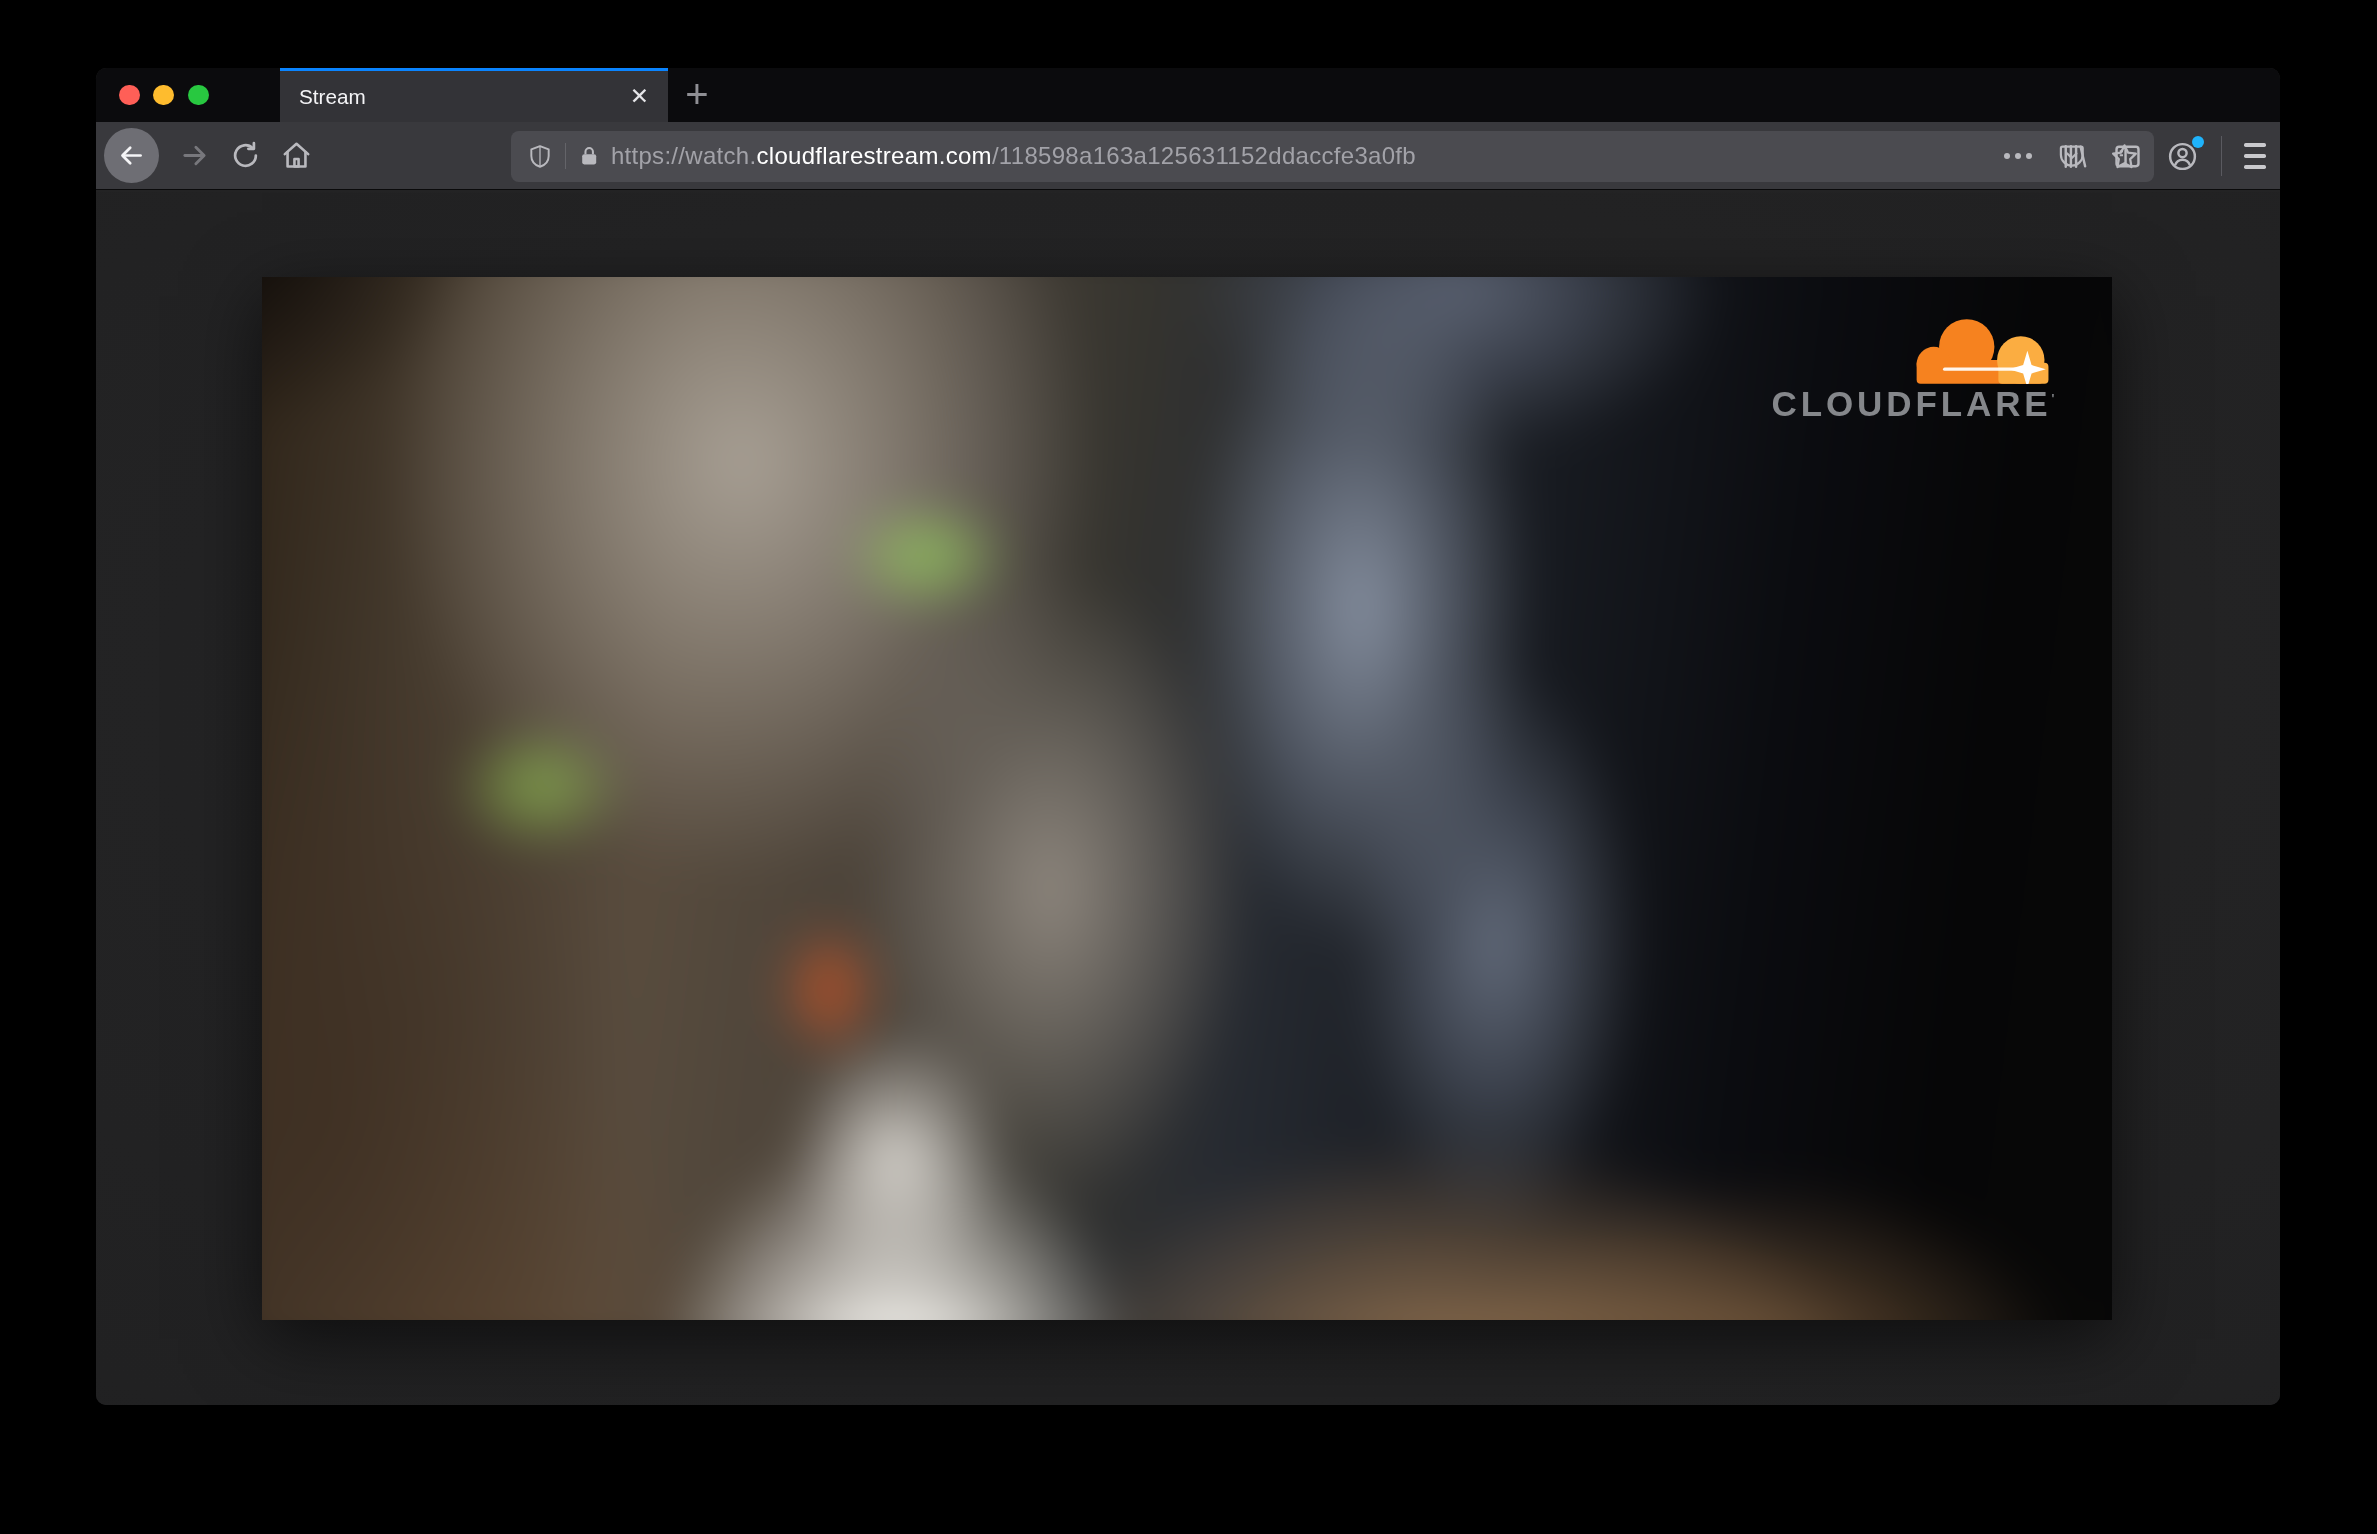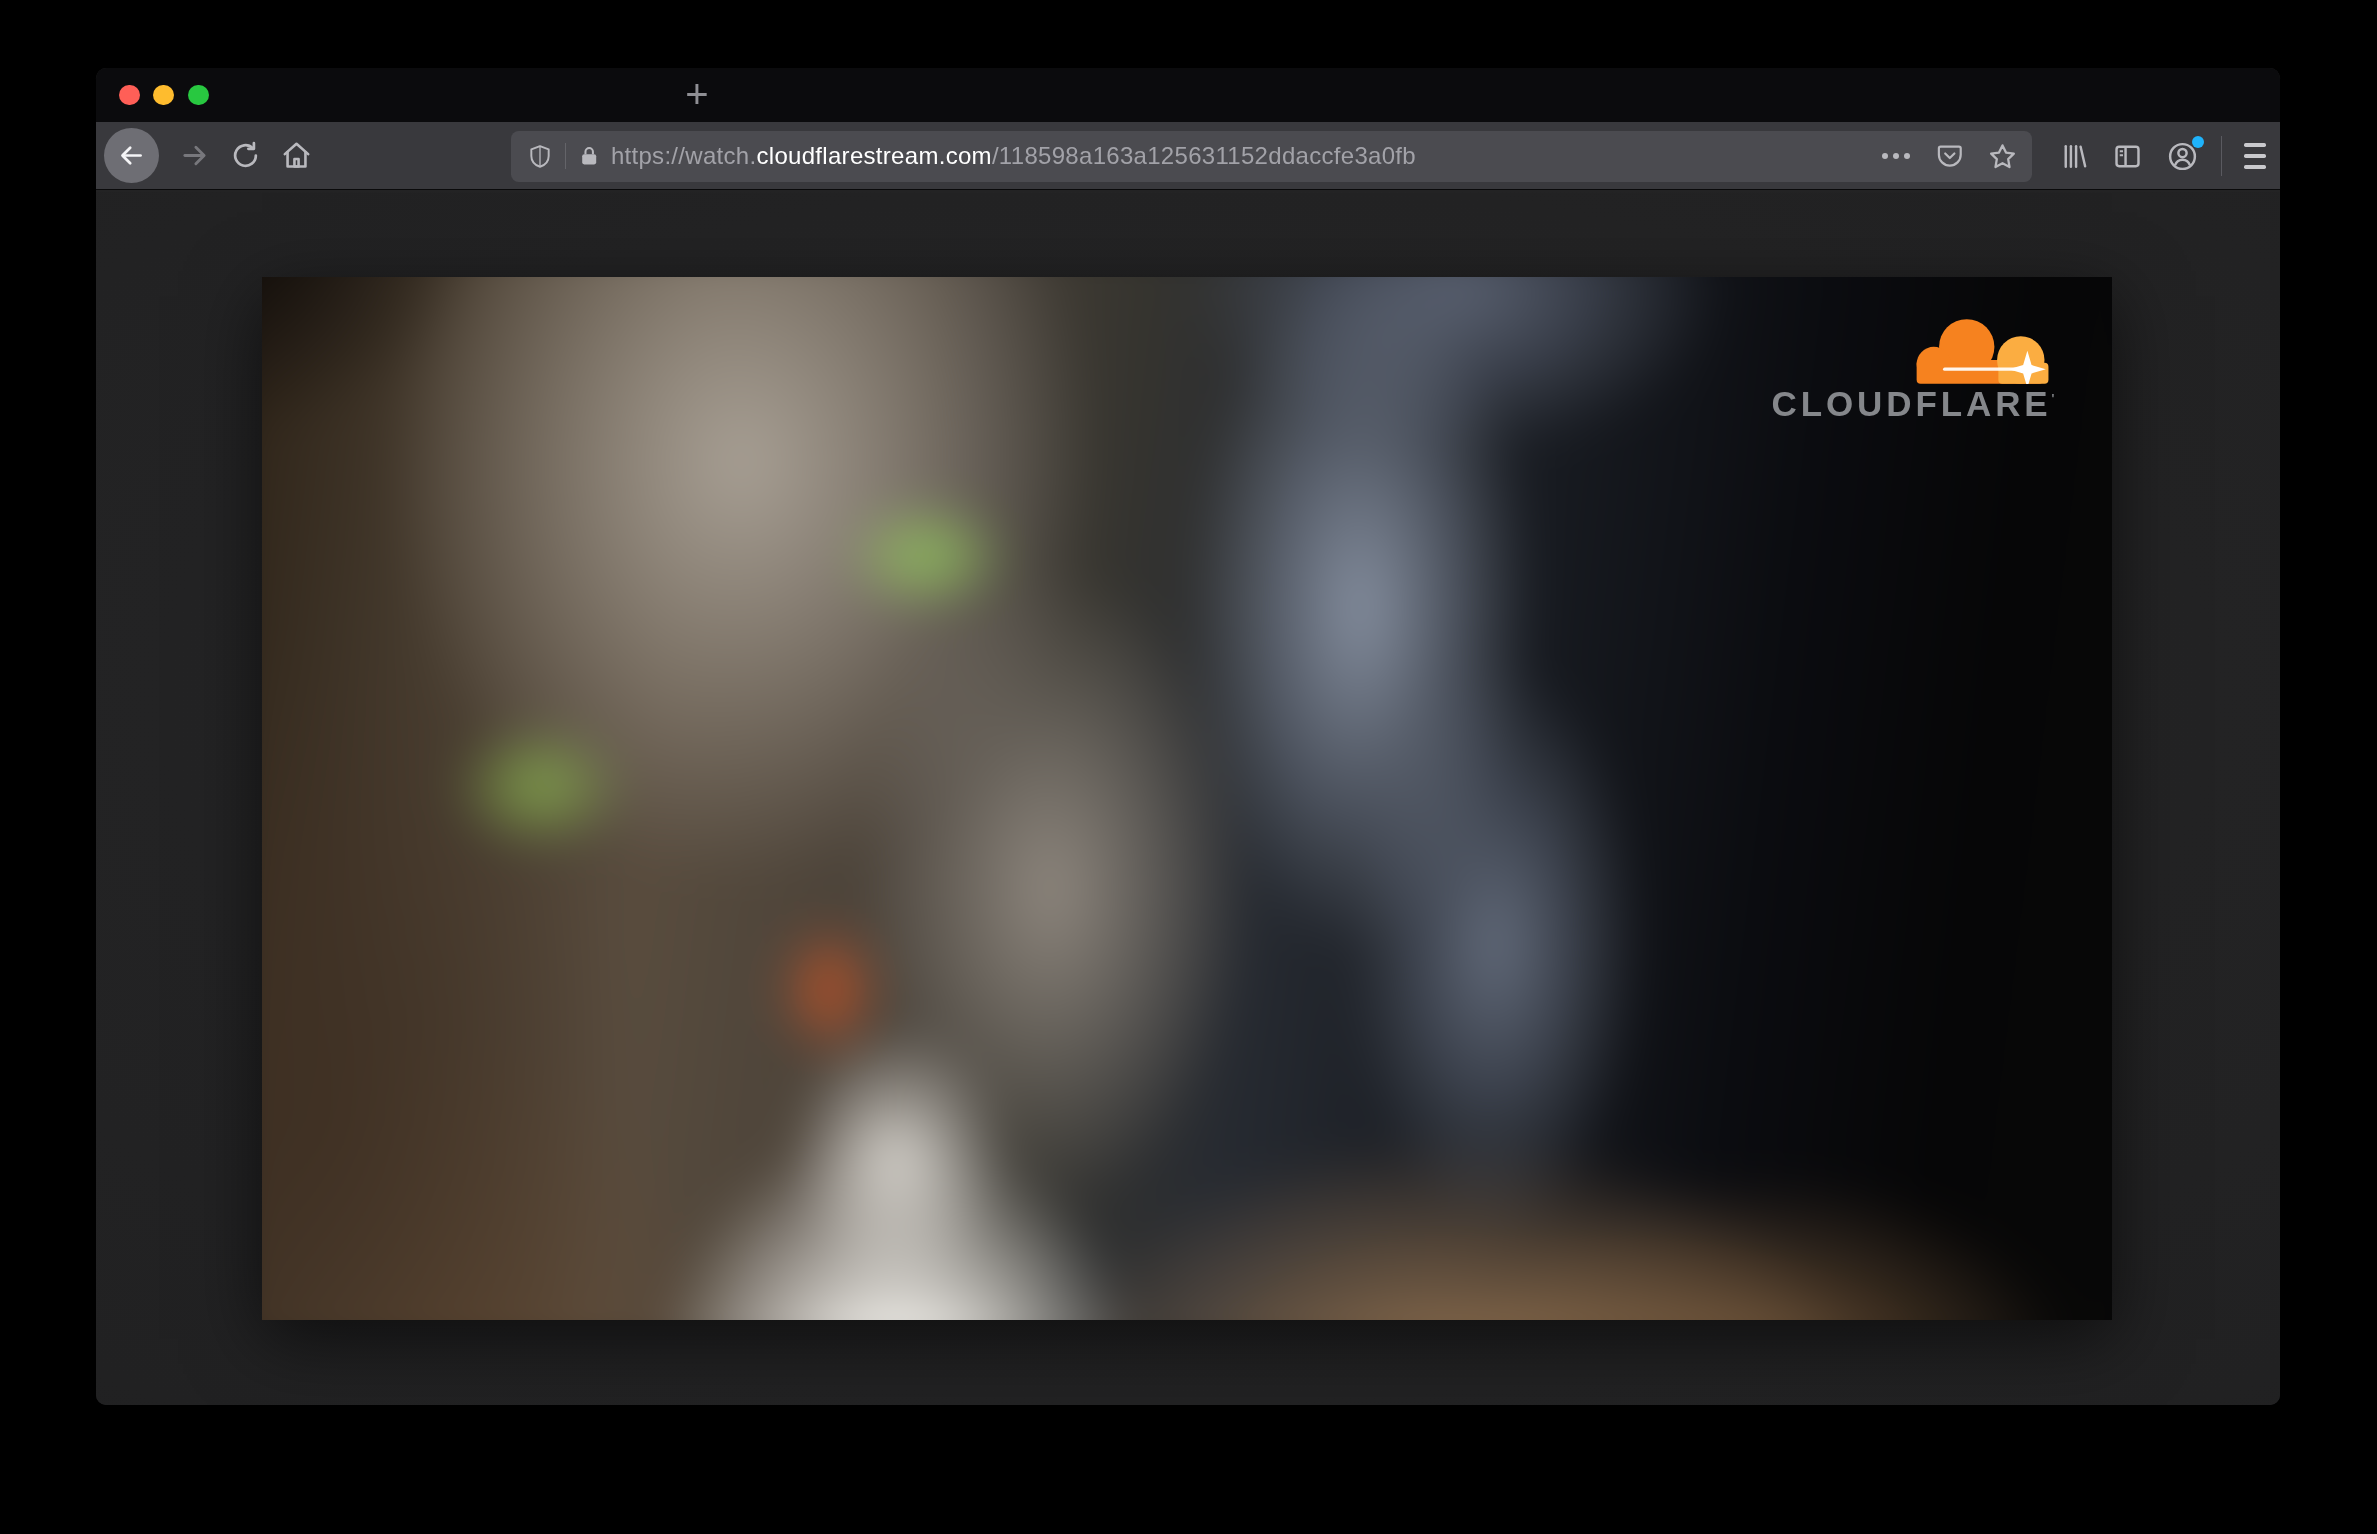--- a/index.html
+++ b/index.html
@@ -33,21 +33,21 @@
   
   .navbar { position:absolute; left:0; top:54px; width:100%; height:68px; background:#39393d;
             border-bottom:1.7px solid #0a0a0b; display:flex; align-items:center; }
   .nav-left { display:flex; align-items:center; height:100%; padding-left:7.8px; }
   .backbtn { width:55px; height:55px; border-radius:50%; background:#6e6e74;
              display:flex; align-items:center; justify-content:center; flex:none; }
   .navicon { display:flex; align-items:center; justify-content:center; flex:none; }
   .nav-left .navicon { margin-left:19px; }
 
   
-  .urlbar { position:absolute; left:415px; top:8.6px; width:1521px; height:51px;
+  .urlbar { position:absolute; left:415px; top:8.6px; width:1643px; height:51px;
             background:#4b4b50; border-radius:7.8px; display:flex; align-items:center;
             padding:0 15.5px; }
   .url-sep { width:1.7px; height:26px; background:#646469; margin:0 12px; flex:none; }
   .urltext { margin-left:10.3px; font-size:24px; letter-spacing:0.3px; white-space:nowrap;
              overflow:hidden; }
   .urltext .dim  { color:#a2a2a8; }
   .urltext .host { color:#ffffff; }
   .url-spacer { flex:1; }
   .dots { display:flex; gap:5.2px; margin-right:26px; }
   .dots i { width:6px; height:6px; border-radius:50%; background:#b9b9be; display:block; }
@@ -107,20 +107,24 @@
 
 <div class="screen">
   <div class="window">
 
     <div class="tabbar">
       <div class="traffic">
         <span class="tl red"></span>
         <span class="tl yellow"></span>
         <span class="tl green"></span>
       </div>
+      <div class="tab">
+        <span class="tab-title">Stream</span>
+        <span class="tab-close">✕</span>
+      </div>
       <div class="newtab">+</div>
     </div>
 
     <div class="navbar">
       <div class="nav-left">
         <div class="backbtn">
           <span>
             <svg width="31" height="31" viewBox="0 0 24 24" fill="none" stroke="#f5f5f7" stroke-width="2.1" stroke-linecap="round" stroke-linejoin="round">
               <path d="M19 12H6"></path>
                 <path d="M11 6l-6 6 6 6"></path>

